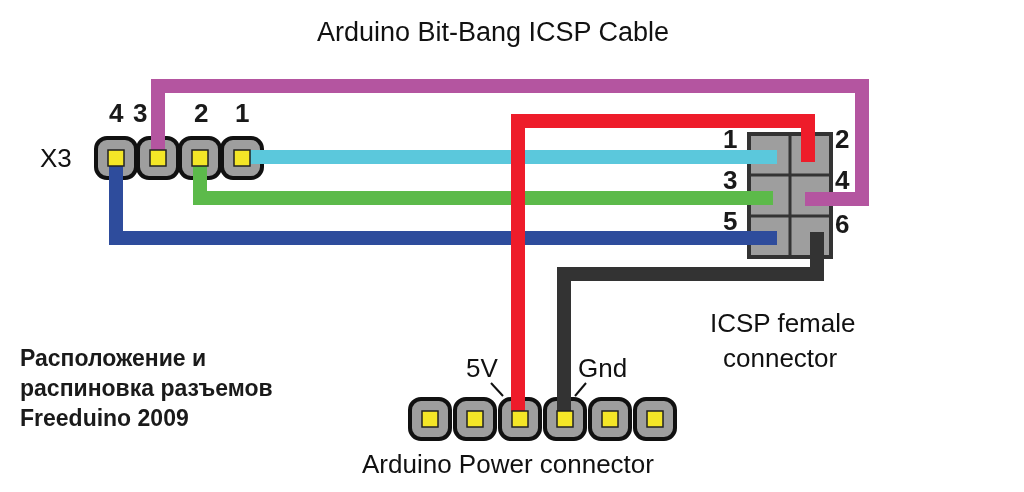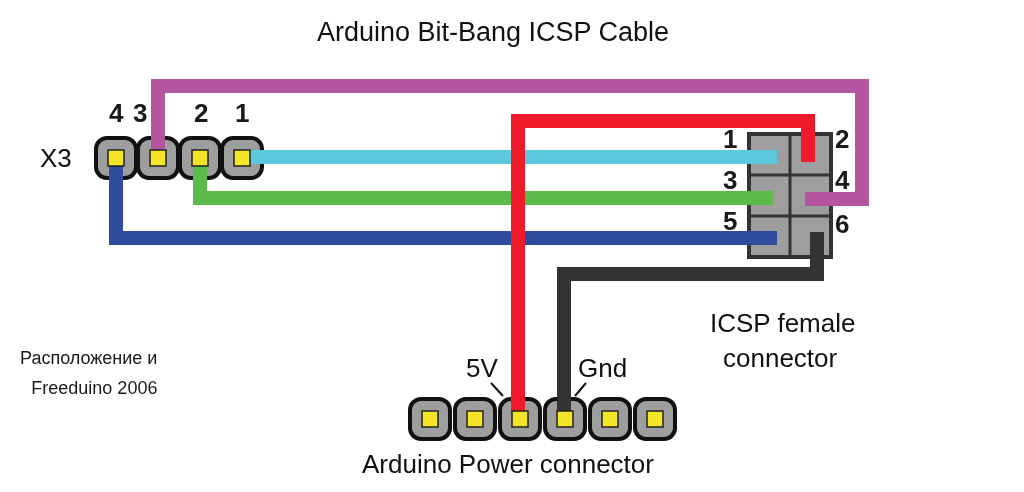--- a/index.html
+++ b/index.html
@@ -2,21 +2,21 @@
 <html><head>
   <meta charset="utf-8">
   <style>
     html, body { margin: 0; padding: 0; background: #ffffff; }
     body { width: 1024px; height: 492px; position: relative; overflow: hidden; }
     #diagram { position: absolute; left: 0; top: 0; }
     .title { font-family: "Liberation Sans", sans-serif; font-size: 27px; fill: #111; }
     .lbl { font-family: "Liberation Sans", sans-serif; font-size: 26px; fill: #111; }
     .pin-num { font-family: "Liberation Sans", sans-serif; font-size: 26px; font-weight: bold; fill: #1a1a1a; }
     .note { position: absolute; left: 20px; top: 343px; font-family: "Liberation Sans", sans-serif;
-            font-weight: normal; font-size: 18px; line-height: 30px; color: #1a1a1a; text-align: right; }
+            font-weight: bold; font-size: 23px; line-height: 30px; color: #1a1a1a; }
     .note div { white-space: nowrap; }
   </style>
 </head>
 <body>
 
 <svg id="diagram" width="1024" height="492" viewBox="0 0 1024 492">
 
   <text class="title" x="493" y="41" text-anchor="middle">Arduino Bit-Bang ICSP Cable</text>
 
   <g>
@@ -80,14 +80,15 @@
       <rect x="467" y="411" width="16" height="16" fill="#f4e627" stroke="#222" stroke-width="1.5"></rect>
       <rect x="512" y="411" width="16" height="16" fill="#f4e627" stroke="#222" stroke-width="1.5"></rect>
       <rect x="557" y="411" width="16" height="16" fill="#f4e627" stroke="#222" stroke-width="1.5"></rect>
       <rect x="602" y="411" width="16" height="16" fill="#f4e627" stroke="#222" stroke-width="1.5"></rect>
       <rect x="647" y="411" width="16" height="16" fill="#f4e627" stroke="#222" stroke-width="1.5"></rect>
     </g>
   </svg>
 
 <div class="note">
   <div>Расположение и</div>
-  <div>Freeduino 2006</div>
+  <div>распиновка разъемов</div>
+  <div>Freeduino 2009</div>
 </div>
 
 </body></html>

